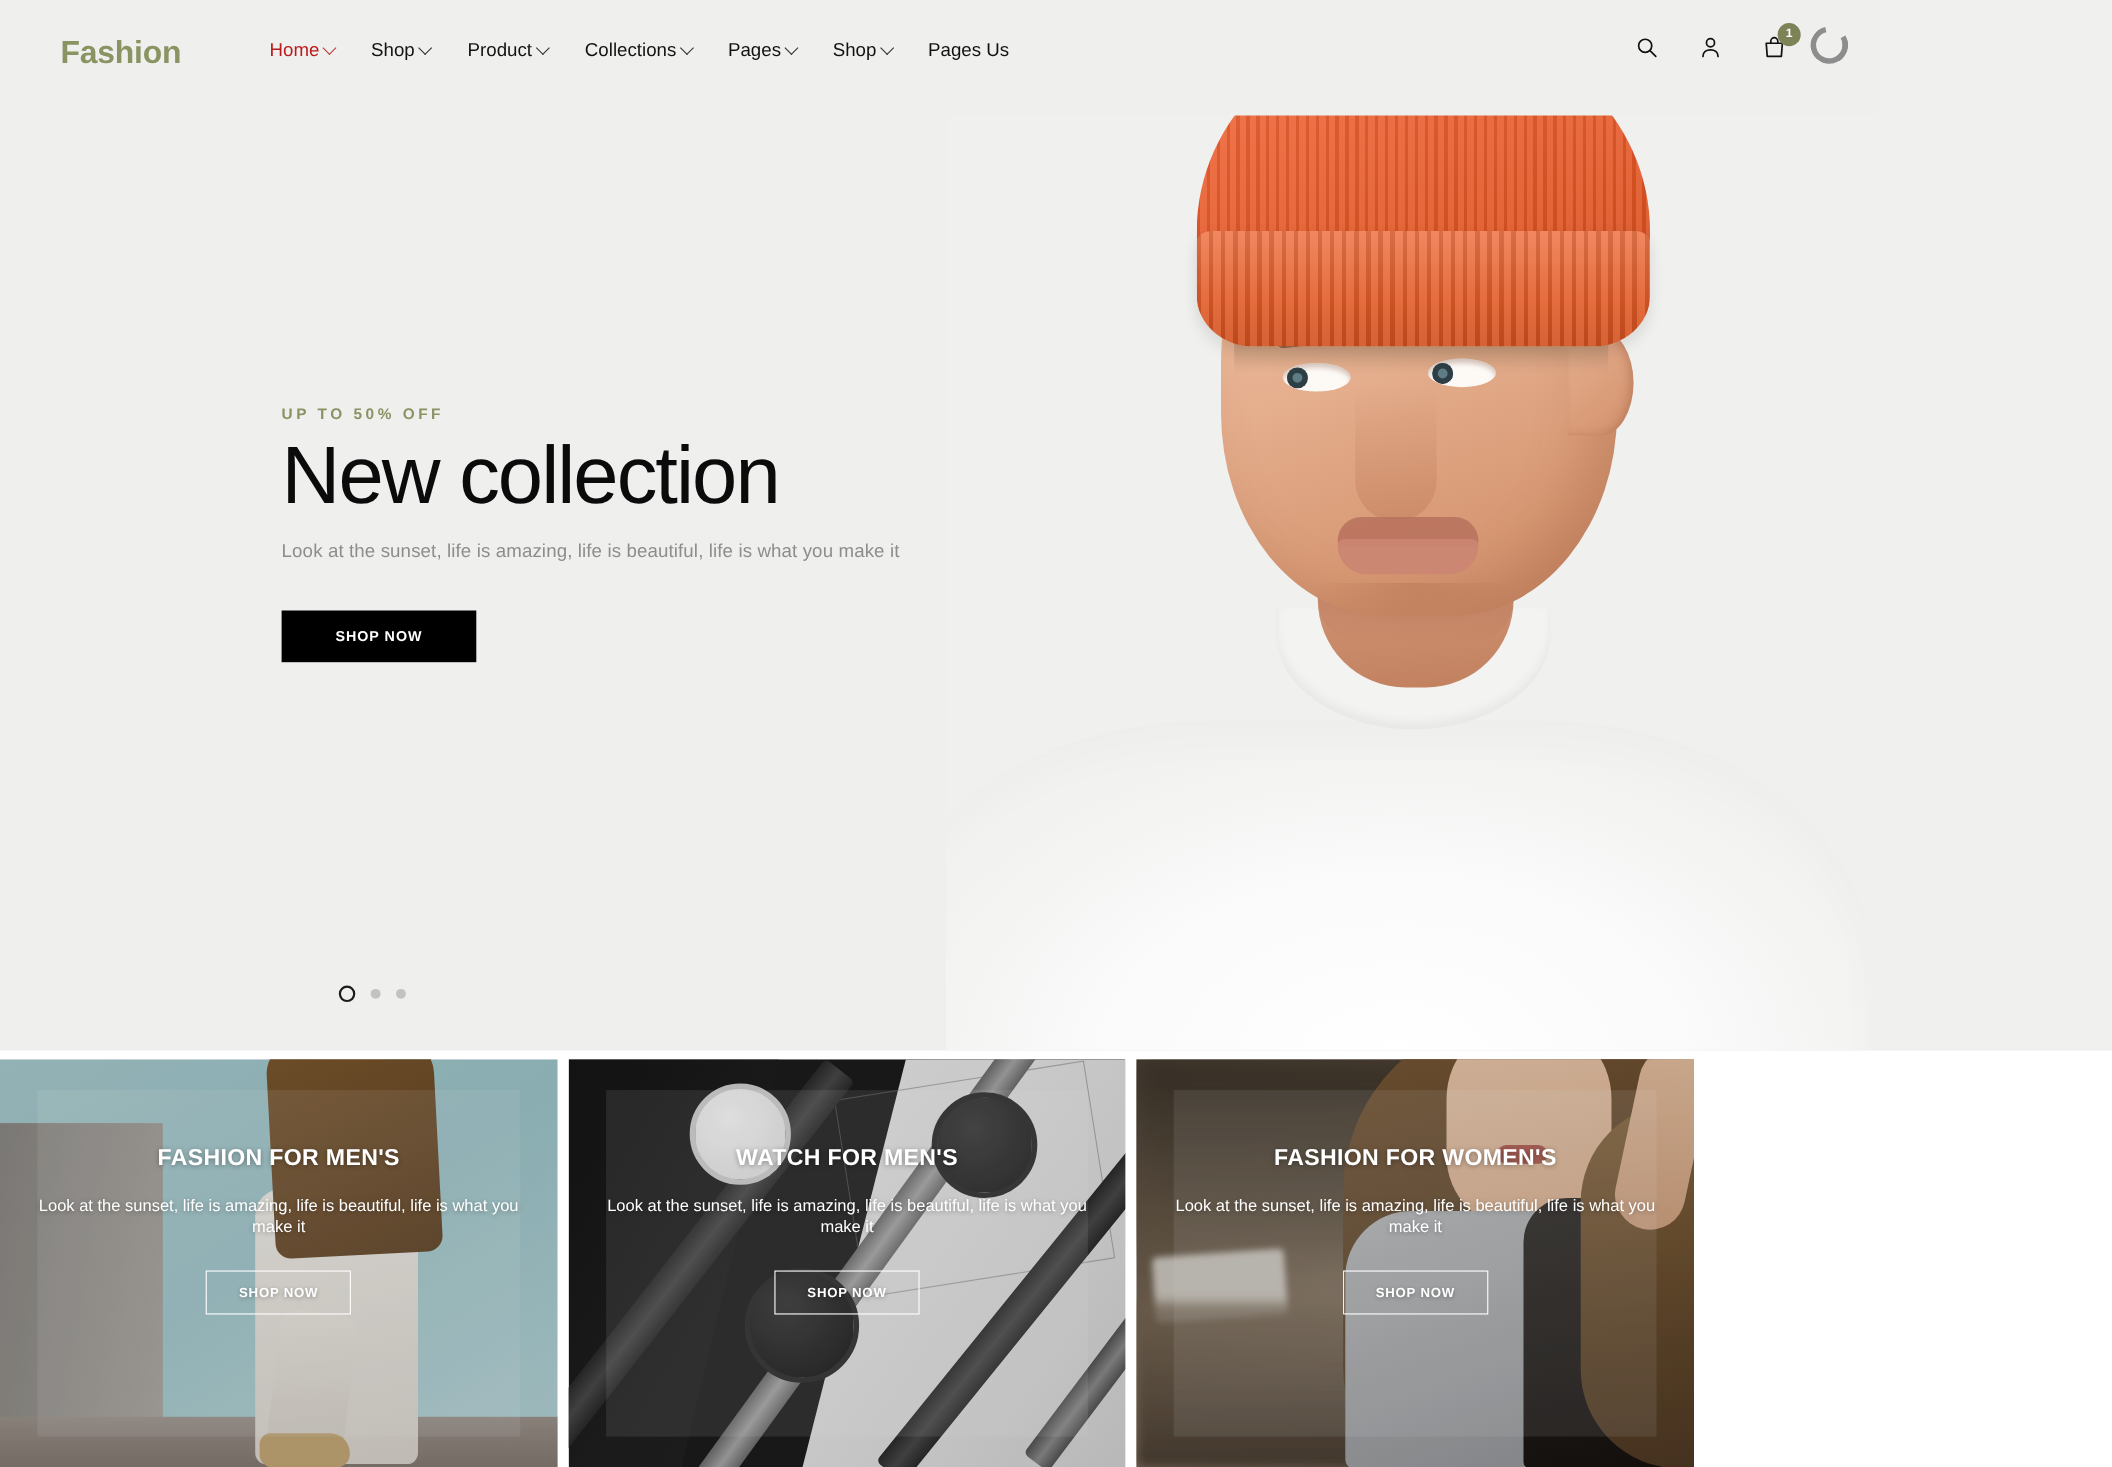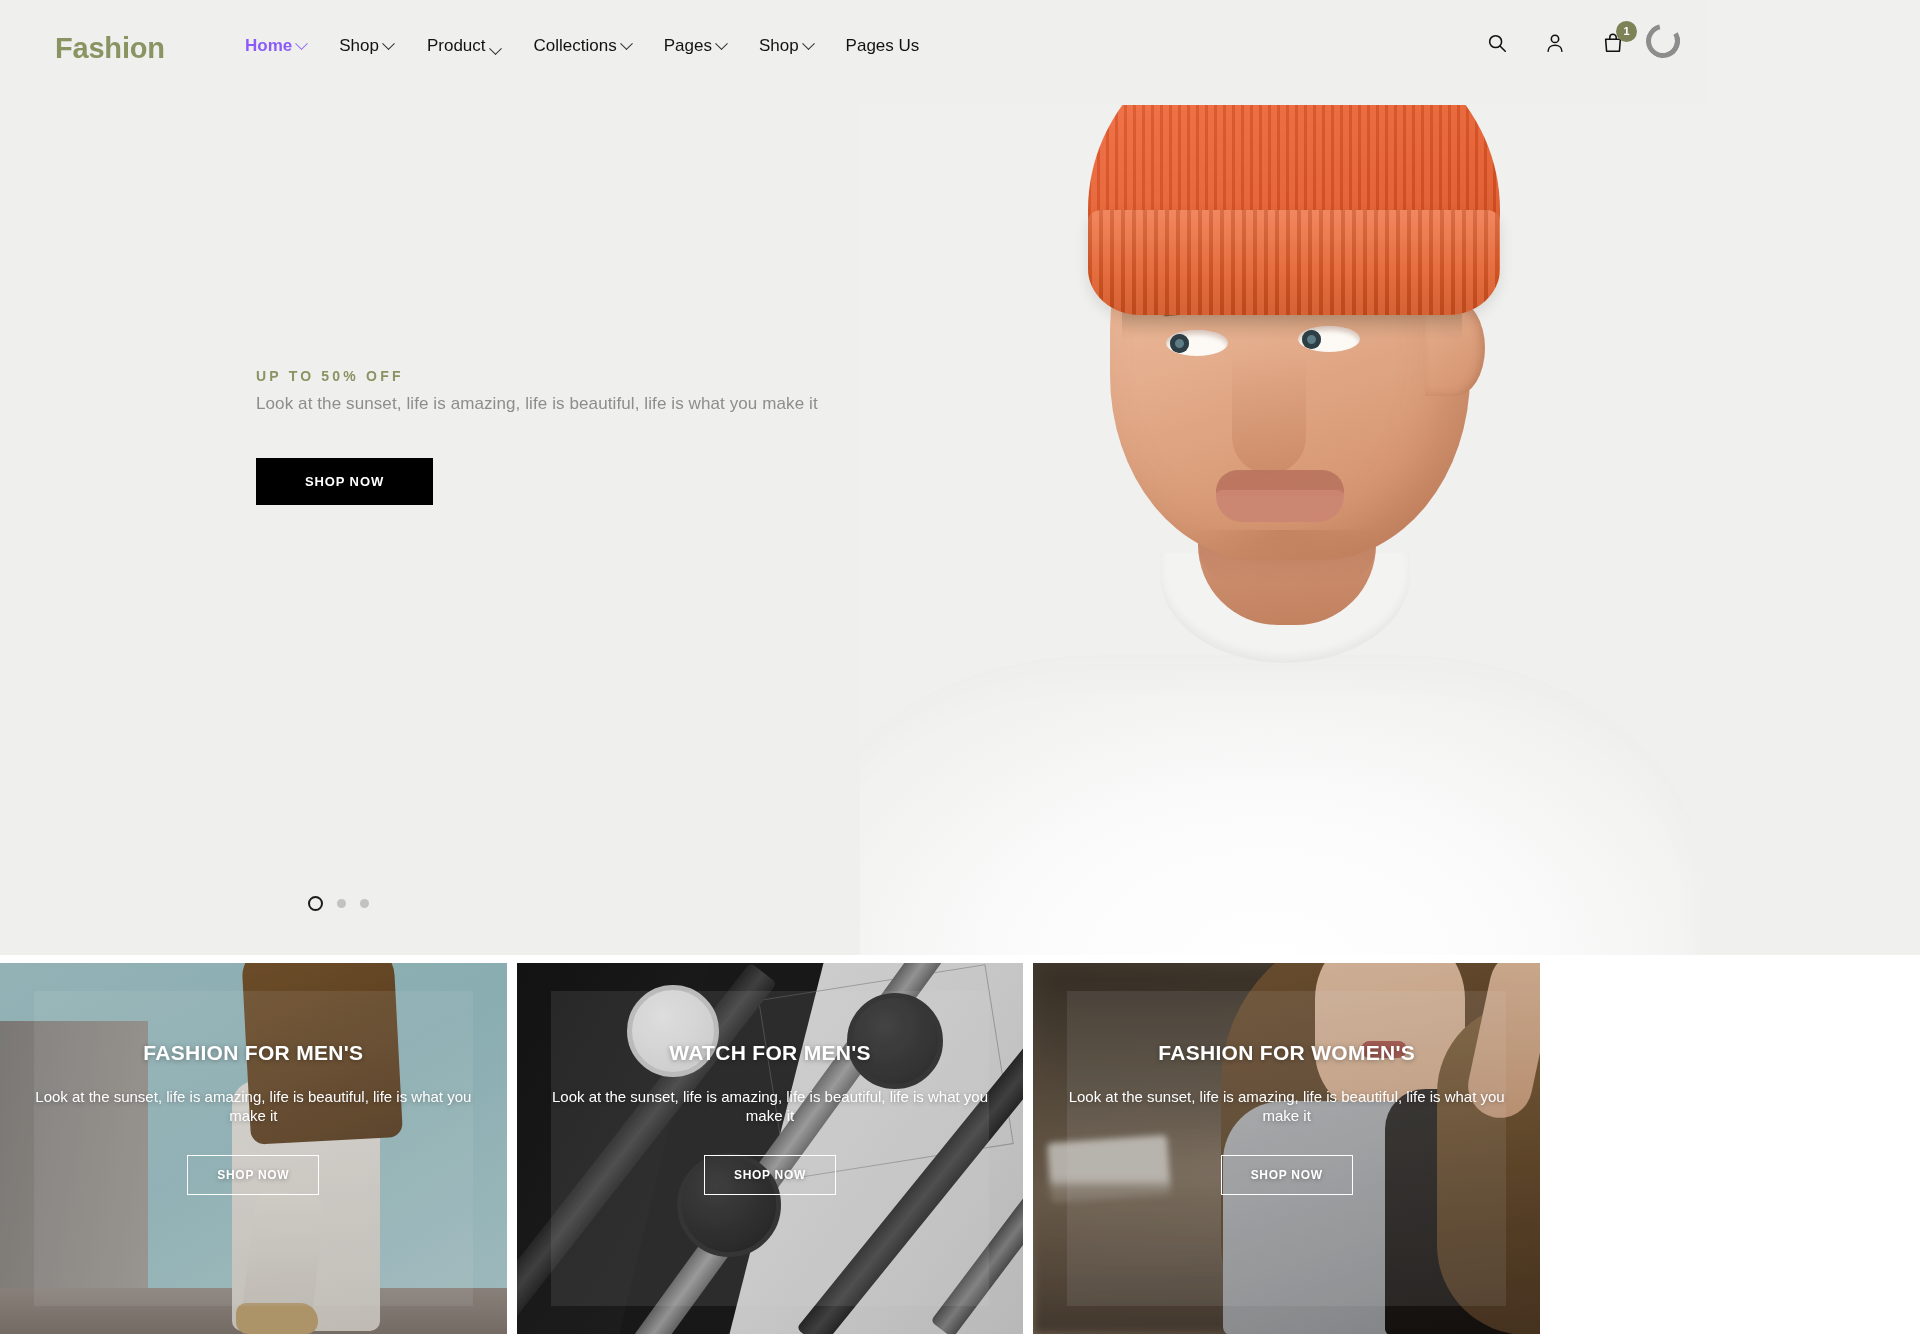--- a/index.html
+++ b/index.html
@@ -26,25 +26,25 @@
     display:flex; align-items:center; gap:0px;
   }
   .nav-item {
     display:flex; align-items:center; gap:5px;
     font-size:17px; font-weight:400; color:#121212;
     padding:0 28px 0 0; white-space:nowrap;
     cursor:pointer;
   }
   .nav-item:nth-child(1){ padding-right:33px; }
   .nav-item:nth-child(2){ padding-right:34px; }
-  .nav-item:nth-child(3){ padding-right:34px;align-items:flex-end; }
+  .nav-item:nth-child(3){ padding-right:34px; }
   .nav-item:nth-child(4){ padding-right:33px; }
   .nav-item:nth-child(5){ padding-right:33px; }
   .nav-item:nth-child(6){ padding-right:33px; }
-  .nav-item.active { color:#8b5cf6;font-weight:bold; }
+  .nav-item.active { color:#b91c1c; }
   .caret {
     display:inline-block; width:9px; height:9px;
     border-right:1.6px solid currentColor;
     border-bottom:1.6px solid currentColor;
     transform:rotate(45deg) translate(-2px,-2px);
     opacity:.85;
   }
 
   .header-actions {
     position:absolute; right:28px; top:28px;
@@ -333,20 +333,21 @@
     <div class="nose"></div>
     <div class="lips-top"></div>
     <div class="lips-bot"></div>
     <div class="chin-shadow"></div>
     <div class="beanie"></div>
     <div class="beanie-cuff"></div>
   </div>
 
   <div class="hero-copy">
     <div class="eyebrow">UP TO 50% OFF</div>
+    <h1 class="hero-title">New collection</h1>
     <p class="hero-sub">Look at the sunset, life is amazing, life is beautiful, life is what you make it</p>
     <button class="btn-solid">SHOP NOW</button>
   </div>
 
   <div class="dots">
     <span class="dot active"></span>
     <span class="dot"></span>
     <span class="dot"></span>
   </div>
 </section>

